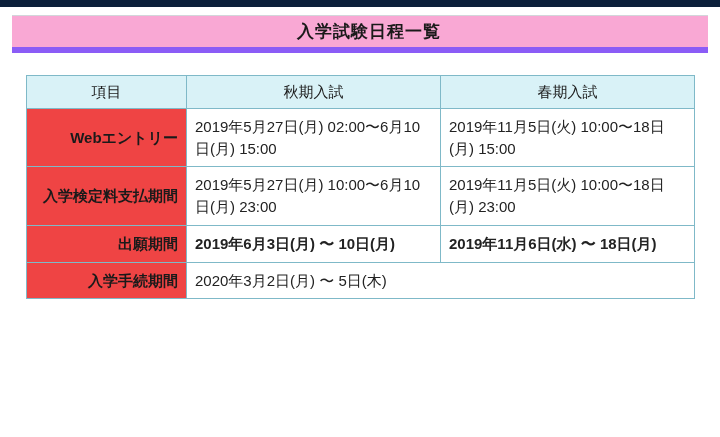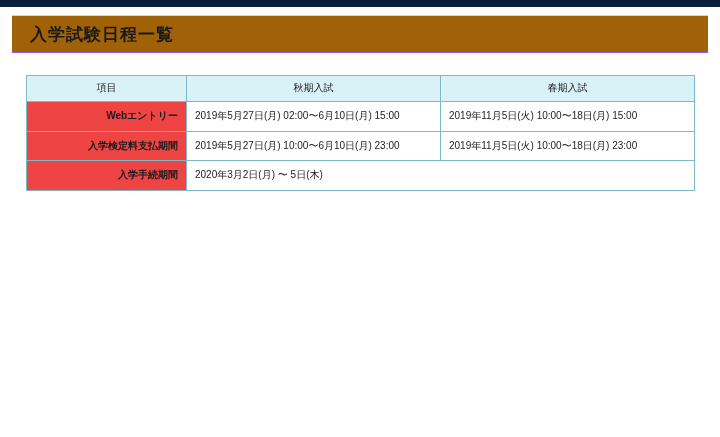--- a/index.html
+++ b/index.html
@@ -20,49 +20,50 @@
     height: 437px;
     box-sizing: border-box;
   }
   .topbar {
     height: 7px;
     background: #0b1f3a;
     width: 100%;
   }
   .title-band {
     margin: 8px 12px 0 12px;
-    background: #a16207;
+    background: #f9a8d4;
     border-top: 1px solid #d2d6da;
-    border-bottom: 1px solid #8b5cf6;
+    border-bottom: 6px solid #8b5cf6;
     height: 38px;
     display: flex;
     align-items: center;
     padding-left: 18px;
     box-sizing: border-box;
+    justify-content: center;
   }
   .title-band h1 {
     margin: 0;
     font-size: 17px;
     font-weight: bold;
     letter-spacing: 1px;
     color: #1a1a1a;
   }
   .table-wrap {
     margin: 22px 26px 0 26px;
   }
   table.schedule {
     border-collapse: collapse;
     width: 668px;
     table-layout: fixed;
     background: #ffffff;
   }
   table.schedule th,
   table.schedule td {
     border: 1px solid #7fb9c8;
-    font-size: 10px;
+    font-size: 15px;
     padding: 7px 8px;
     vertical-align: middle;
     line-height: 1.45;
     box-sizing: border-box;
   }
   table.schedule thead th {
     background: #d9f2f7;
     text-align: center;
     font-weight: normal;
     color: #1a1a1a;
@@ -115,20 +116,25 @@
           <td class="cell">2019年5月27日(月) 02:00〜6月10日(月) 15:00</td>
           <td class="cell">2019年11月5日(火) 10:00〜18日(月) 15:00</td>
         </tr>
 
         <tr>
           <th class="rowhead">入学検定料支払期間</th>
           <td class="cell">2019年5月27日(月) 10:00〜6月10日(月) 23:00</td>
           <td class="cell">2019年11月5日(火) 10:00〜18日(月) 23:00</td>
         </tr>
 
+        <tr>
+          <th class="rowhead bold">出願期間</th>
+          <td class="cell bold">2019年6月3日(月) 〜 10日(月)</td>
+          <td class="cell bold">2019年11月6日(水) 〜 18日(月)</td>
+        </tr>
 
 
 
 
 
 
         <tr>
           <th class="rowhead">入学手続期間</th>
           <td class="cell center" colspan="2">2020年3月2日(月) 〜 5日(木)</td>
         </tr>

